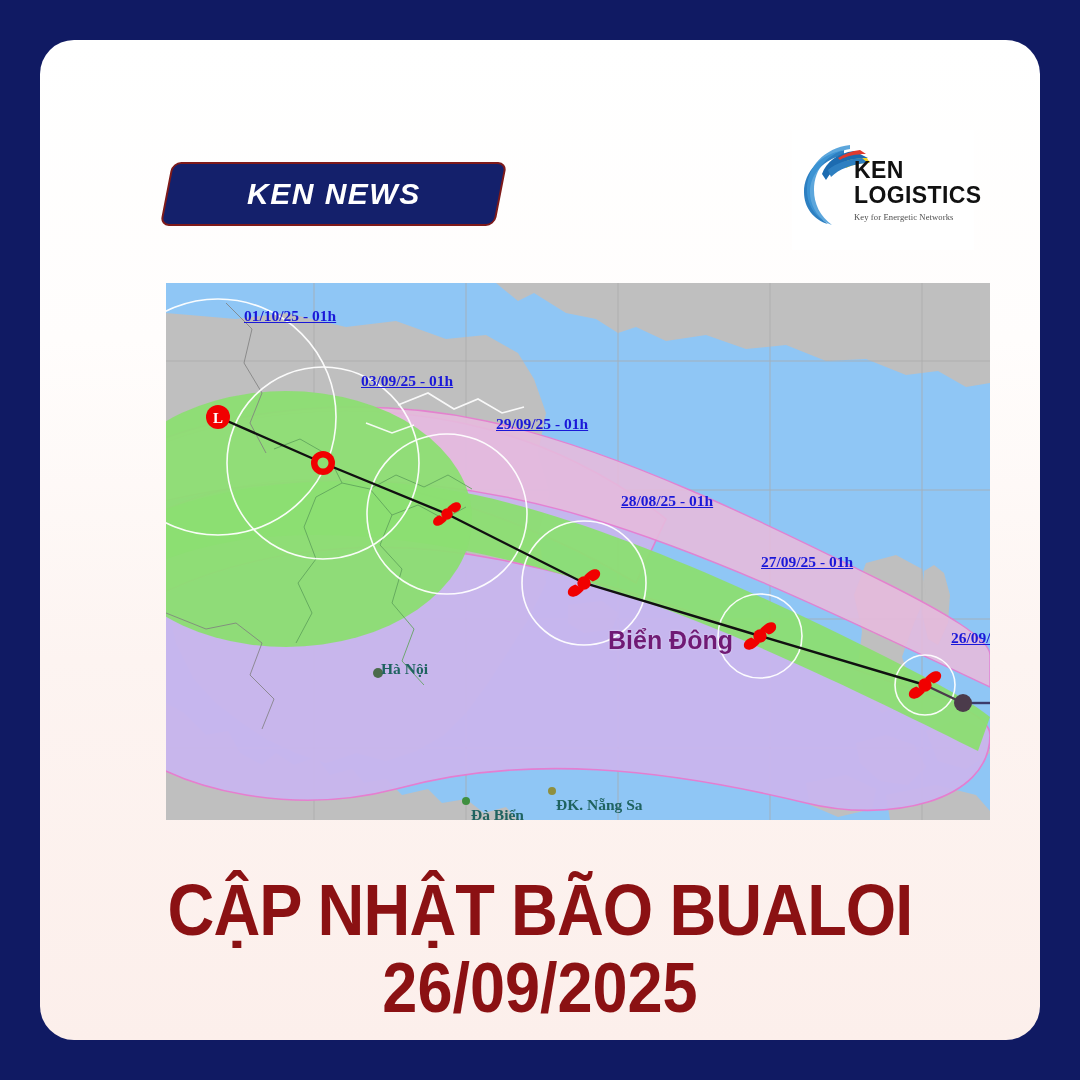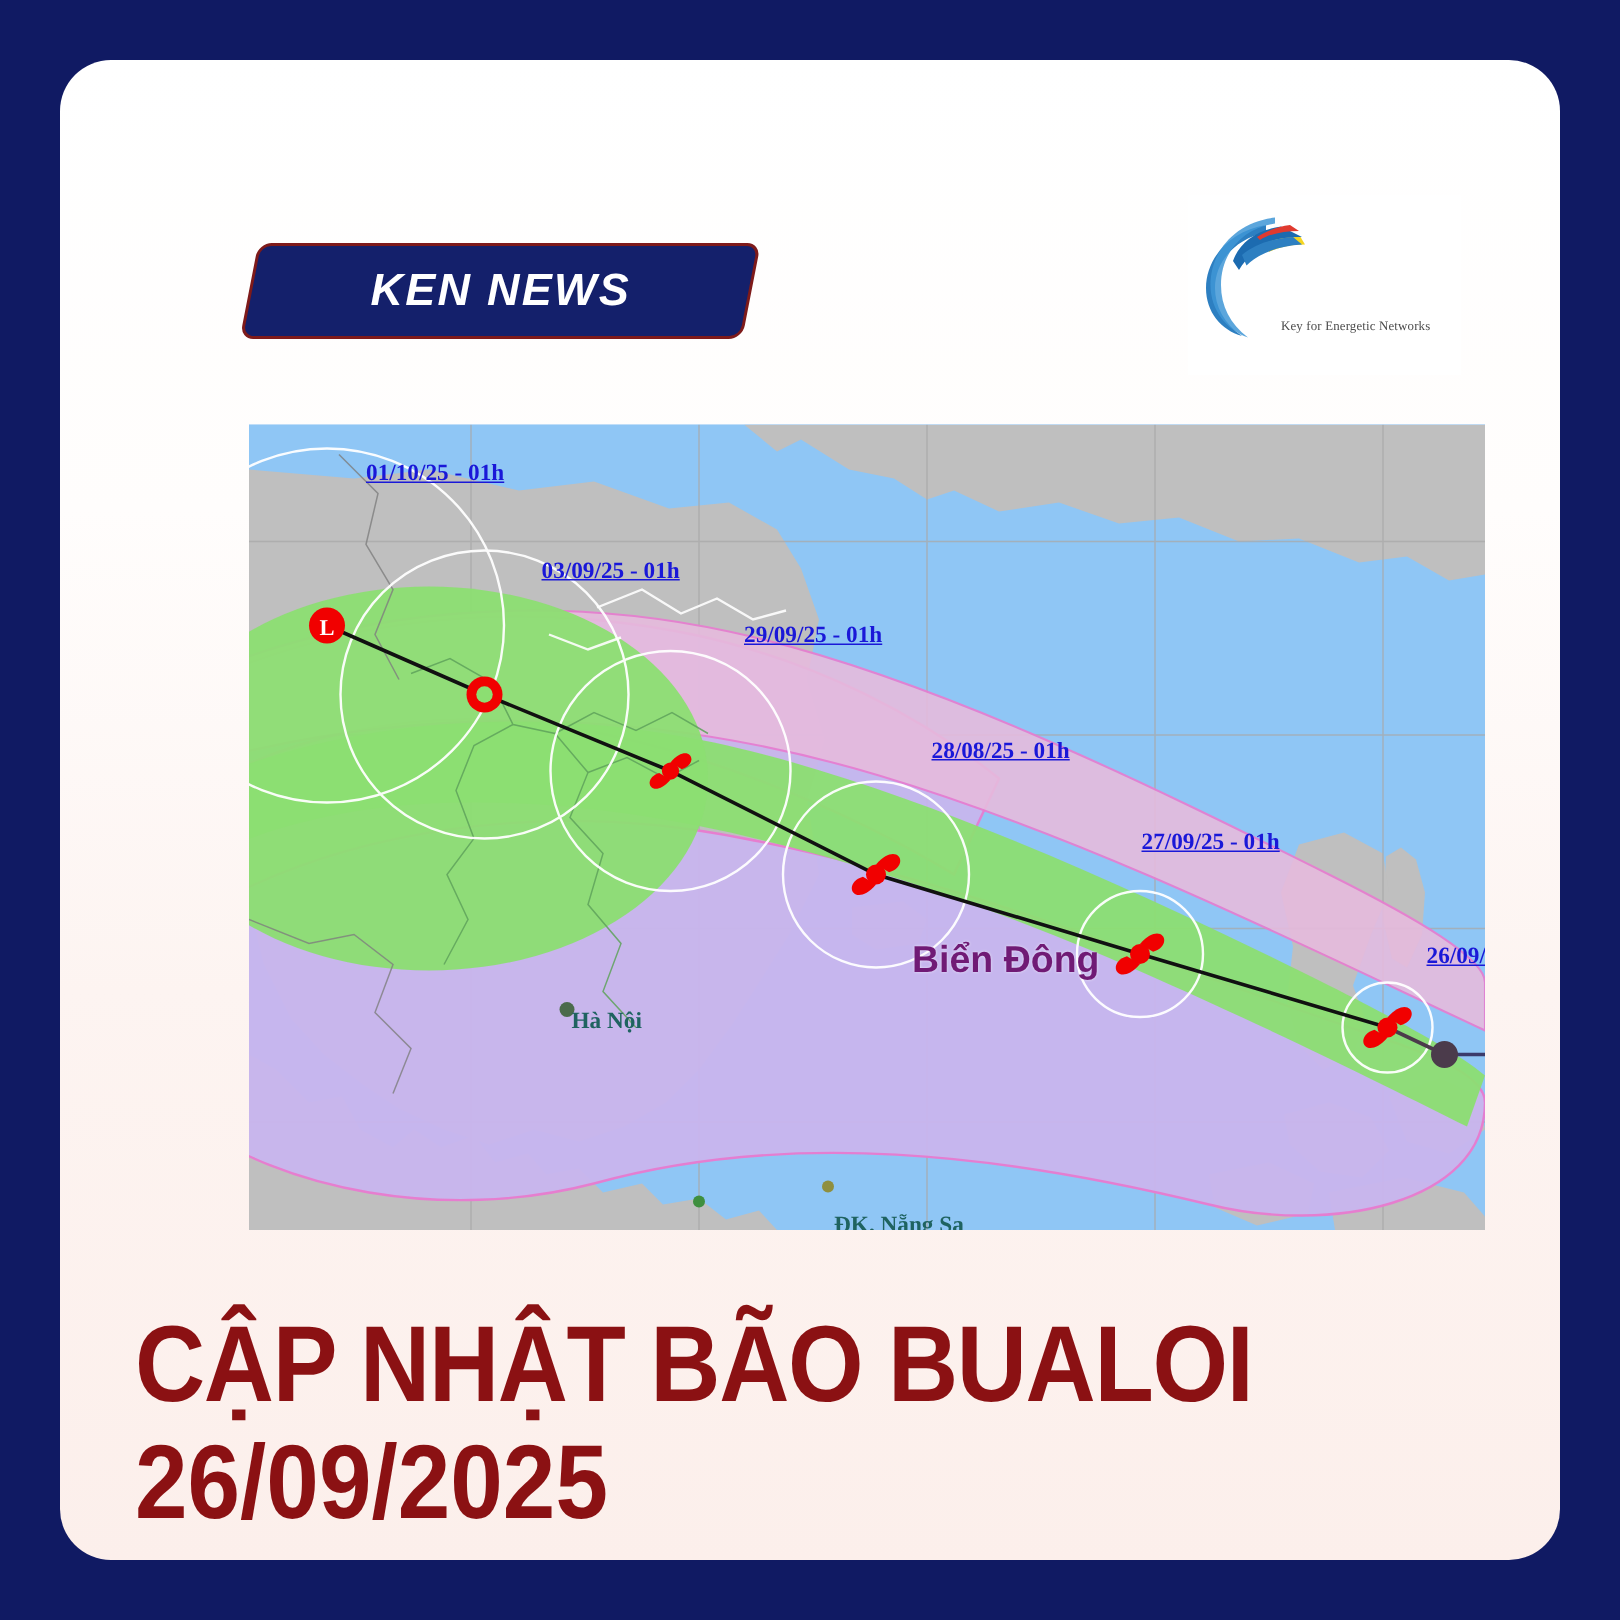--- a/index.html
+++ b/index.html
@@ -60,30 +60,30 @@
   }
   #map svg{display:block;width:824px;height:537px;}
 
   .maplabel{
     position:absolute;
     font-family:"Liberation Serif",serif;
     font-weight:bold;white-space:nowrap;
     pointer-events:none;
   }
   .dt{color:#1A18D8;font-size:15.5px;text-decoration:underline;}
-  .city{color:#1F6360;font-size:15.5px;margin-top:12px;}
+  .city{color:#1F6360;font-size:15.5px;}
   .seaname{
     color:#701a75;font-size:25px;font-weight:bold;
     font-family:"Liberation Sans",sans-serif;
     text-shadow:0 0 2px rgba(255,255,255,.65);
   }
 
   
   #title-block{
-    position:absolute;left:0;top:830px;width:1000px;text-align:left;
+    position:absolute;left:0;top:830px;width:1000px;text-align:center;
   }
   #title-line1,#title-line2{
     color:#8B1113;
     font-family:"Liberation Sans",sans-serif;
     font-weight:bold;
     transform:scaleX(.90);
     white-space:nowrap;
   }
   #title-line1{font-size:72px;line-height:80px;letter-spacing:-1px;}
   #title-line2{font-size:70px;line-height:76px;letter-spacing:0px;}
@@ -100,20 +100,24 @@
 
     <div id="logo">
       <svg class="mark" viewBox="0 0 74 92">
         <path d="M46 16 C22 20 6 38 6 58 C6 74 16 86 30 90 C18 82 12 70 12 58 C12 40 26 25 46 21 Z" fill="#2D7FC1"></path>
         <path d="M52 11 C26 14 9 33 9 56 C9 73 20 86 34 91 C22 82 16 70 16 56 C16 34 31 18 52 15 Z" fill="#3F97D6" opacity=".85"></path>
         <path d="M24 40 C28 28 40 19 56 17 L70 24 C52 25 36 32 28 46 Z" fill="#1C6BB0"></path>
         <path d="M40 24 C46 20 54 17 62 16 L68 20 C58 20 48 22 42 26 Z" fill="#E03A2F"></path>
         <path d="M46 28 C53 25 61 24 69 24 L72 29 C62 29 54 31 48 34 Z" fill="#F5D520"></path>
         <path d="M30 36 C38 29 50 25 64 24 L70 29 C54 30 41 35 33 43 Z" fill="#2D7FC1"></path>
       </svg>
+      <div class="wordmark">
+        <div>KEN</div>
+        <div>LOGISTICS</div>
+      </div>
       <div class="tagline">Key for Energetic Networks</div>
     </div>
 
     <div id="map">
       <svg viewBox="0 0 824 537">
         <defs>
           <clipPath id="mapclip">
               <rect x="0" y="0" width="824" height="537"></rect>
             </clipPath>
         </defs>

